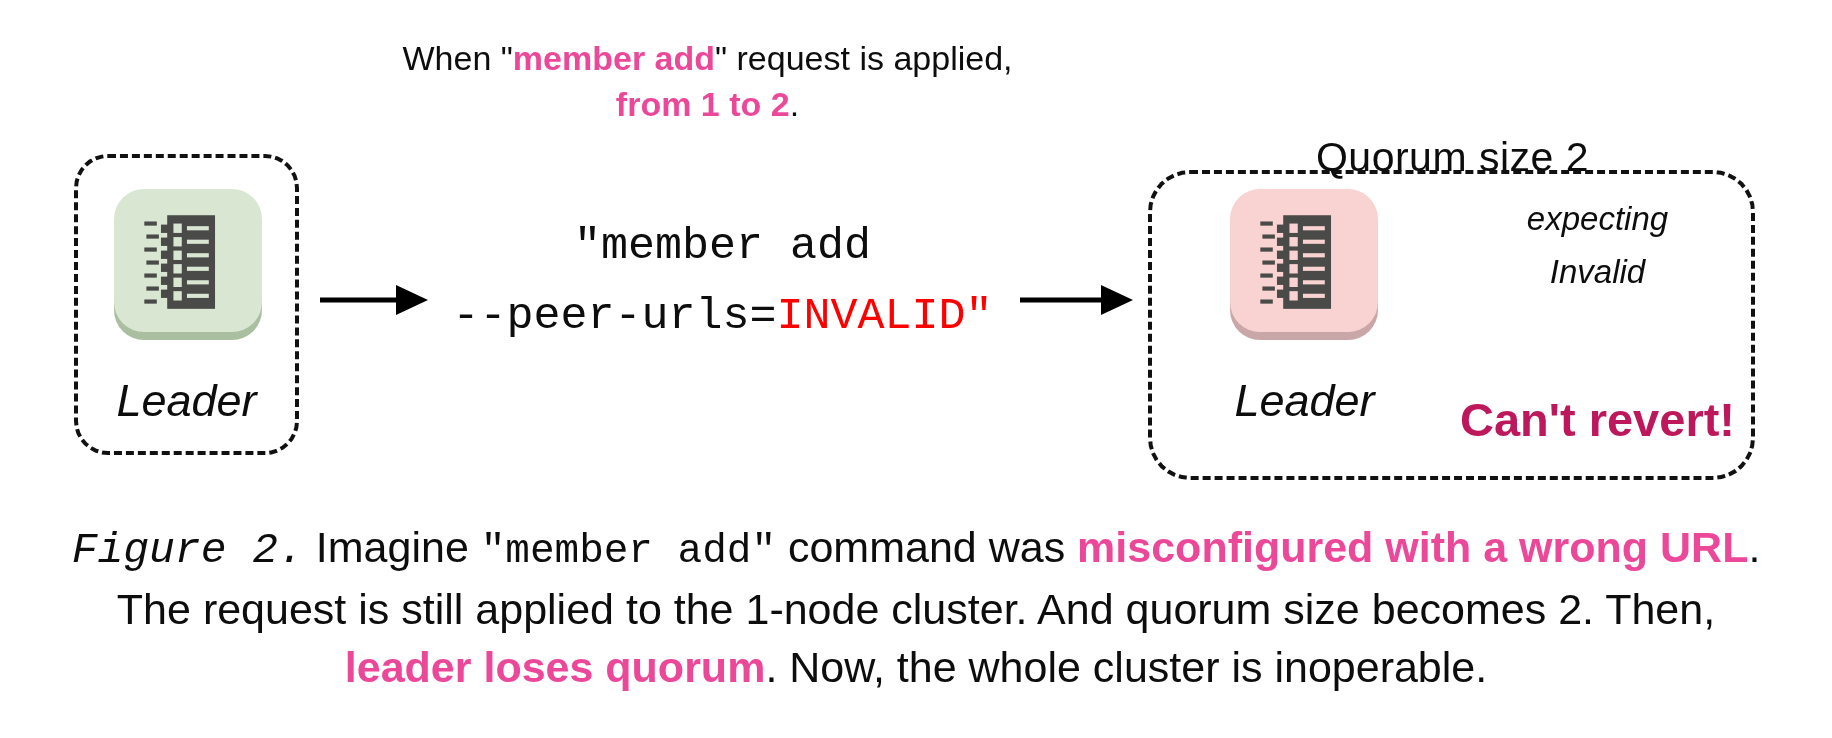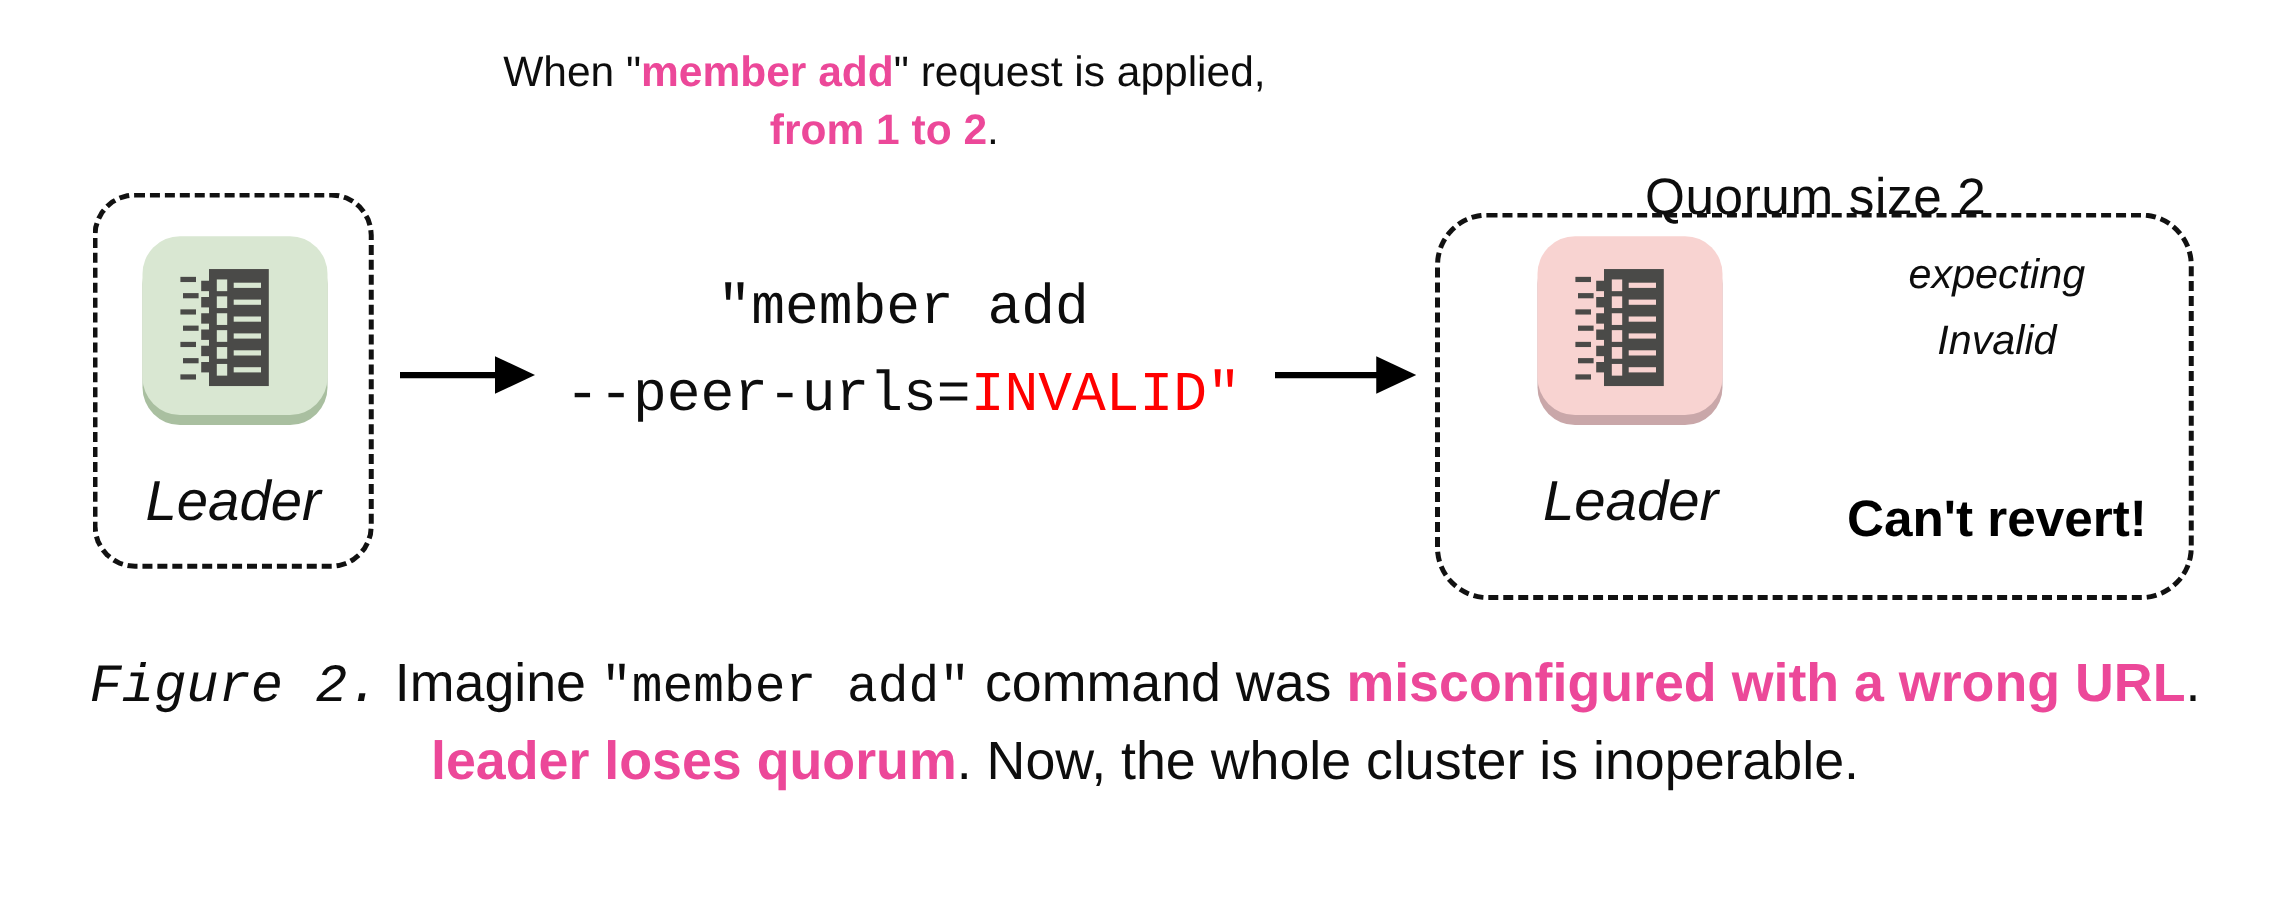--- a/index.html
+++ b/index.html
@@ -85,23 +85,23 @@
   .code-red { color: #ff0000; }
 
   
   .expecting {
     font-style: italic;
     font-size: 33px;
     line-height: 53px;
     text-align: center;
   }
   .warning {
-    color: #000000;
+    color: #be185d;
     font-weight: bold;
-    font-size: 41px;
+    font-size: 47px;
     text-align: center;
     white-space: nowrap;
   }
 
   
   .caption {
     font-size: 43px;
     line-height: 58px;
     text-align: center;
   }
@@ -215,16 +215,17 @@
 
   <div class="abs expecting" style="left:1415px; top:192px; width:365px;">
     <div>expecting</div>
     <div>Invalid</div>
   </div>
 
   <div class="abs warning" style="left:1415px; top:392px; width:365px;">Can't revert!</div>
 
   <div class="abs caption" style="left:0px; top:518px; width:1832px;">
     <div><span class="fig-label">Figure 2.</span><span> Imagine </span><span class="code">"member add"</span><span> command was </span><span class="em-red">misconfigured with a wrong URL</span><span>.</span></div>
+    <div>The request is still applied to the 1-node cluster. And quorum size becomes 2. Then,</div>
     <div><span class="em-red">leader loses quorum</span><span>. Now, the whole cluster is inoperable.</span></div>
   </div>
 
 </div>
 
 </body></html>

